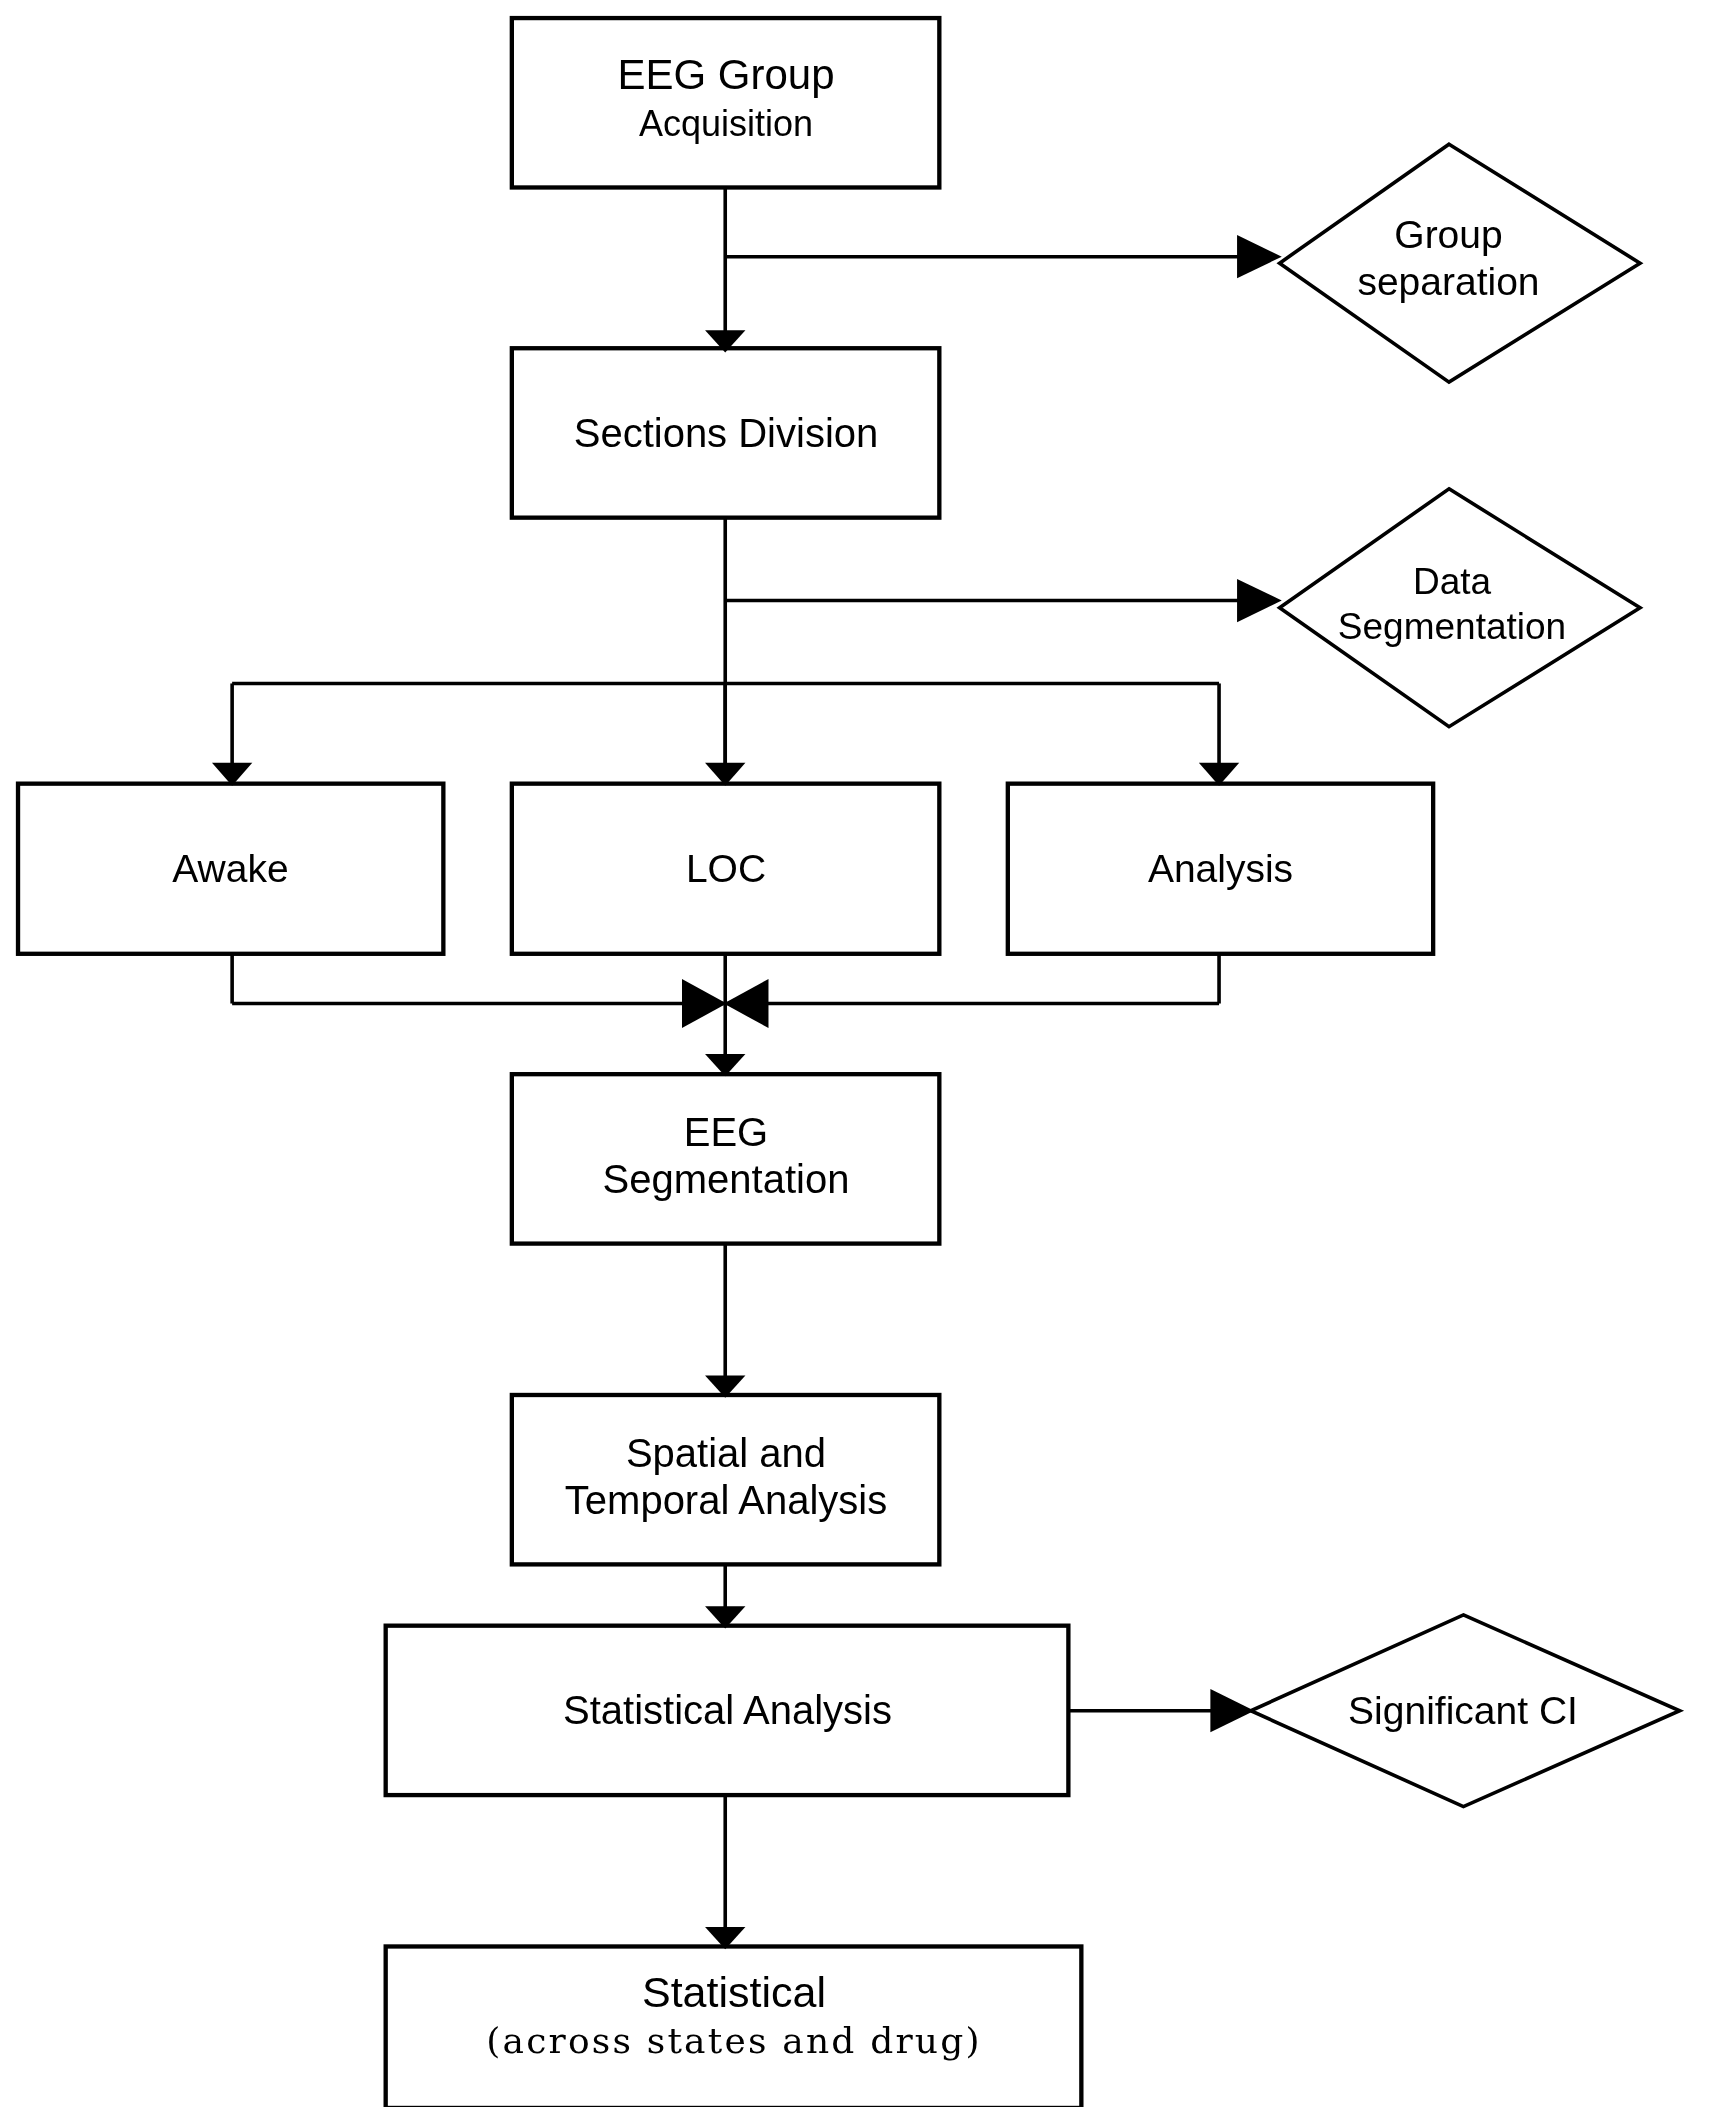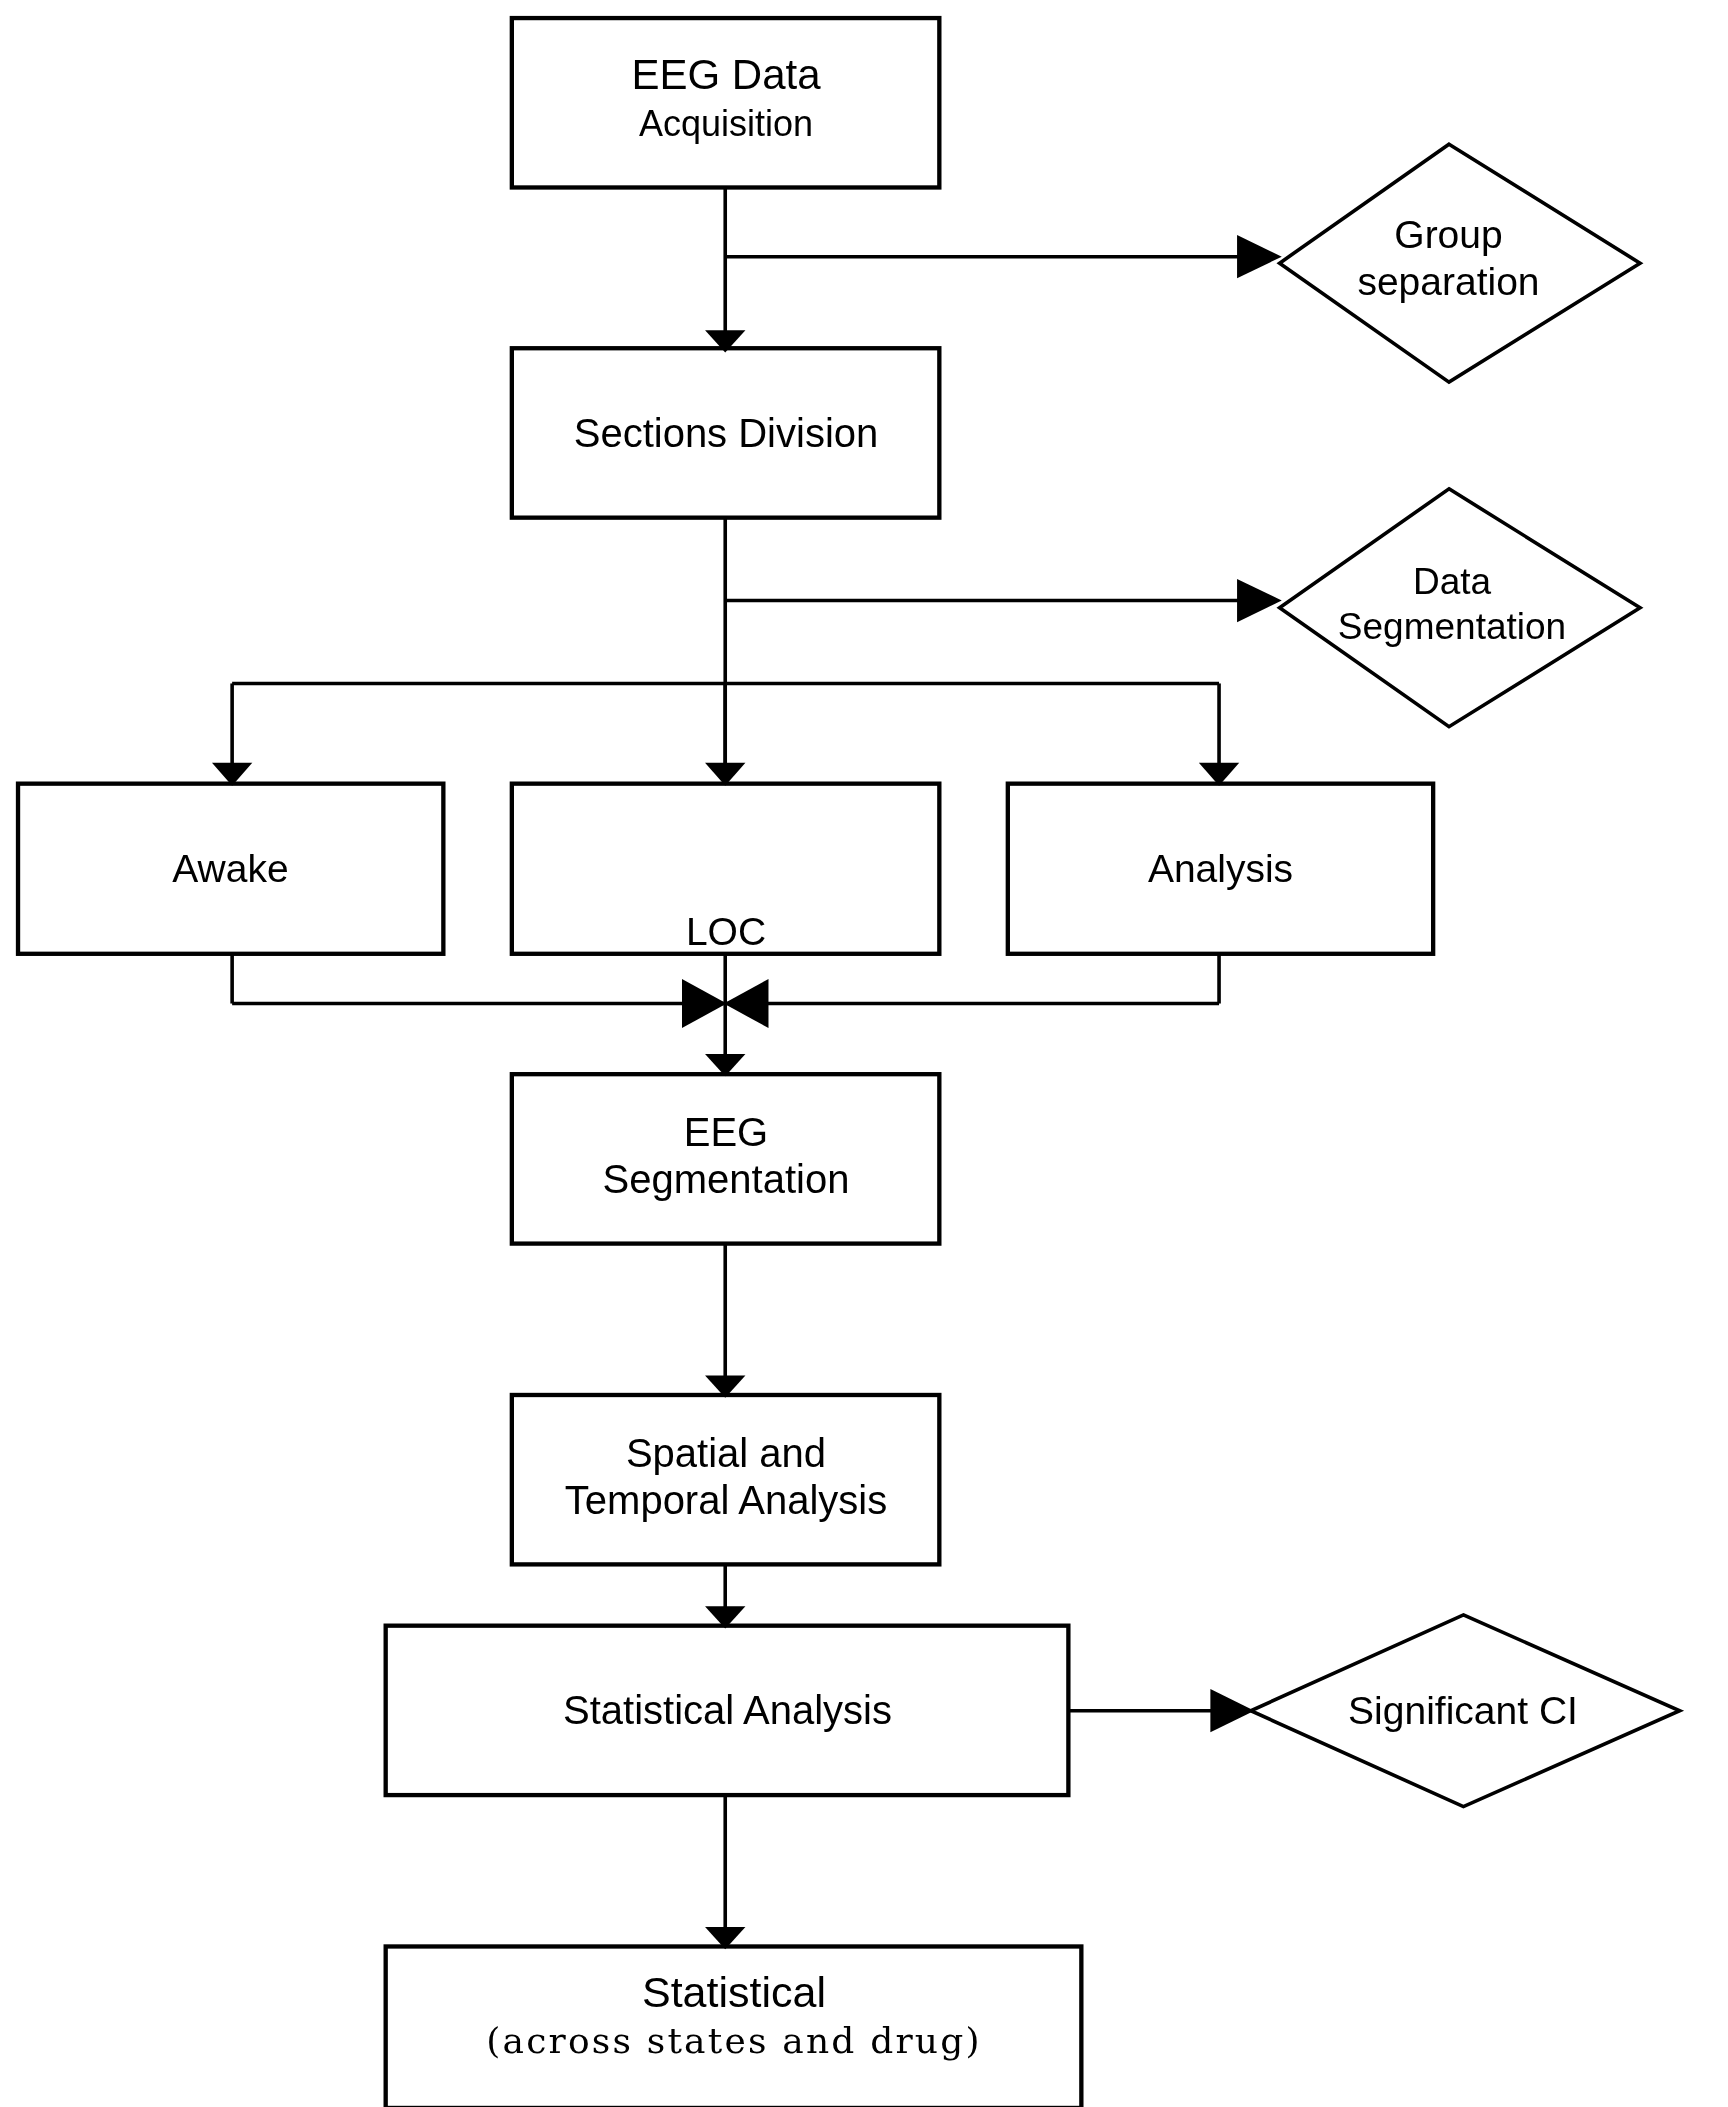--- a/index.html
+++ b/index.html
@@ -40,21 +40,21 @@
   .lbl-eeg-acq      { left: 512px; top: 18px;   width: 428px; height: 169px; }
   .lbl-eeg-acq .line1 { font-size: 42px; line-height: 1.0; }
   .lbl-eeg-acq .line2 { font-size: 36px; line-height: 1.55; }
 
   .lbl-sections     { left: 512px; top: 348px;  width: 428px; height: 169px; }
   .lbl-sections .line1 { font-size: 40px; line-height: 1.0; }
 
   .lbl-awake        { left: 18px;  top: 784px; width: 425px; height: 170px; align-items: center; }
   .lbl-awake .line1 { font-size: 39px; }
 
-  .lbl-loc          { left: 512px; top: 784px; width: 428px; height: 170px; justify-content: flex-end; }
+  .lbl-loc          { left: 512px; top: 784px; width: 428px; height: 170px; }
   .lbl-loc .line1   { font-size: 39px; }
 
   .lbl-recovery     { left: 1008px; top: 784px; width: 425px; height: 170px; }
   .lbl-recovery .line1 { font-size: 39px; }
 
   .lbl-preproc      { left: 512px; top: 1074px; width: 428px; height: 169px; }
   .lbl-preproc .line1 { font-size: 40px; line-height: 1.0; }
   .lbl-preproc .line2 { font-size: 40px; line-height: 1.35; }
 
   .lbl-spatial      { left: 512px; top: 1395px; width: 428px; height: 169px; }
@@ -177,21 +177,21 @@
 
       <polygon points="978,2228 1034,2228 1006,2259"></polygon>
 
       <polygon points="1679,2343 1679,2403 1740,2373"></polygon>
 
       <polygon points="978,2673 1034,2673 1006,2704"></polygon>
     </g>
   </svg>
 
   <div class="node-label lbl-eeg-acq">
-    <span class="line1">EEG Data</span>
+    <span class="line1">EEG Group</span>
     <span class="line2">Acquisition</span>
   </div>
 
   <div class="node-label lbl-group-sep">
     <span class="line1">Group</span>
     <span class="line2">separation</span>
   </div>
 
   <div class="node-label lbl-sections">
     <span class="line1">Sections Division</span>

